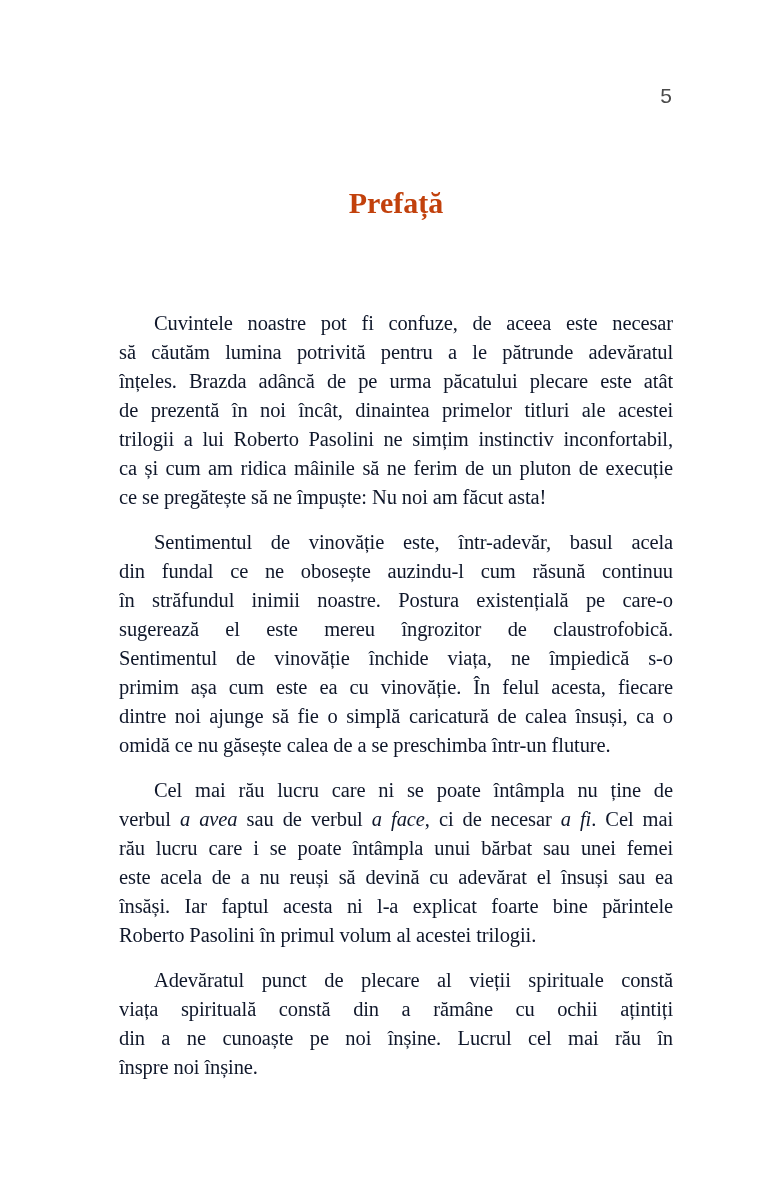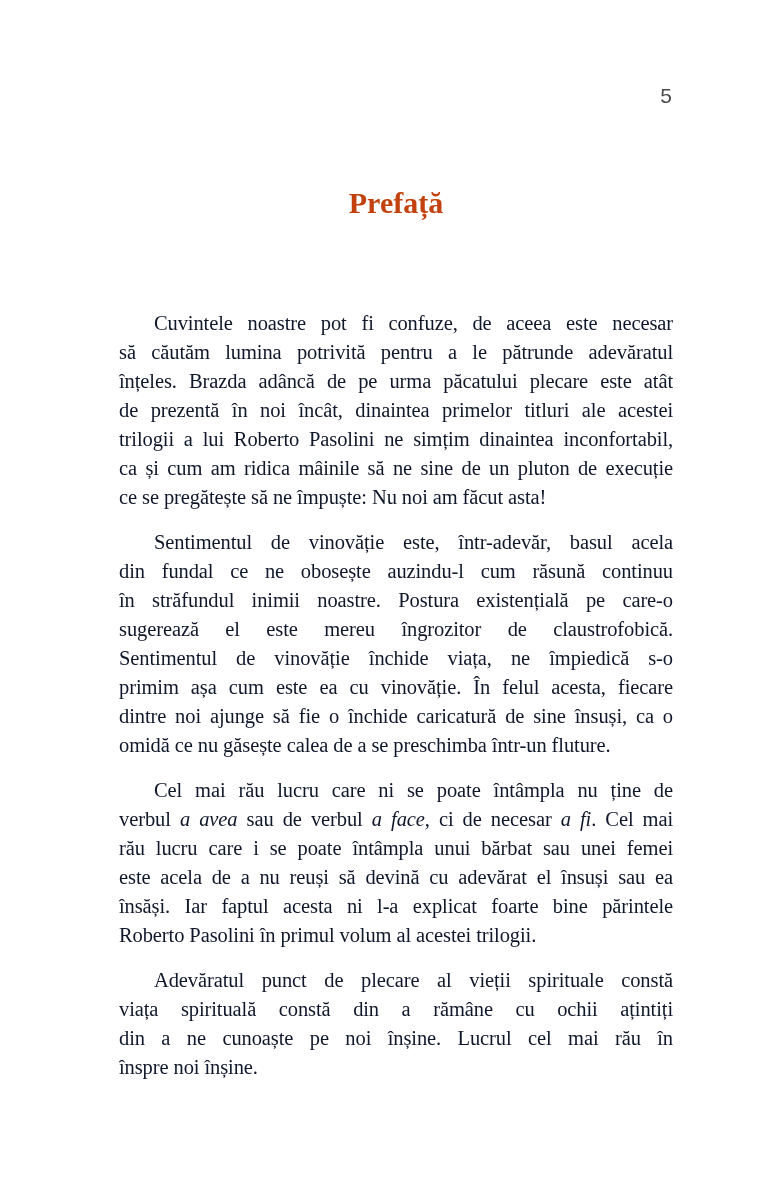--- a/index.html
+++ b/index.html
@@ -70,33 +70,33 @@
 
   <h1 class="title">Prefață</h1>
 
   <div class="bodytext">
 
     <div class="para">
       <div class="ln ind">Cuvintele noastre pot fi confuze, de aceea este necesar</div>
       <div class="ln">să căutăm lumina potrivită pentru a le pătrunde adevăratul</div>
       <div class="ln">înțeles. Brazda adâncă de pe urma păcatului plecare este atât</div>
       <div class="ln">de prezentă în noi încât, dinaintea primelor titluri ale acestei</div>
-      <div class="ln">trilogii a lui Roberto Pasolini ne simțim dinaintea inconfortabil,</div>
-      <div class="ln">ca și cum am ridica mâinile să ne sine de un pluton de execuție</div>
+      <div class="ln">trilogii a lui Roberto Pasolini ne simțim instinctiv inconfortabil,</div>
+      <div class="ln">ca și cum am ridica mâinile să ne ferim de un pluton de execuție</div>
       <div class="ln end">ce se pregătește să ne împuște: Nu noi am făcut asta!</div>
     </div>
 
     <div class="para">
       <div class="ln ind">Sentimentul de vinovăție este, într-adevăr, basul acela</div>
       <div class="ln">din fundal ce ne obosește auzindu-l cum răsună continuu</div>
       <div class="ln">în străfundul inimii noastre. Postura existențială pe care-o</div>
       <div class="ln">sugerează el este mereu îngrozitor de claustrofobică.</div>
       <div class="ln">Sentimentul de vinovăție închide viața, ne împiedică s-o</div>
       <div class="ln">primim așa cum este ea cu vinovăție. În felul acesta, fiecare</div>
-      <div class="ln">dintre noi ajunge să fie o închide caricatură de sine însuși, ca o</div>
+      <div class="ln">dintre noi ajunge să fie o simplă caricatură de calea însuși, ca o</div>
       <div class="ln end">omidă ce nu găsește calea de a se preschimba într-un fluture.</div>
     </div>
 
     <div class="para">
       <div class="ln ind">Cel mai rău lucru care ni se poate întâmpla nu ține de</div>
       <div class="ln">
         <span>verbul </span><span class="it">a avea</span><span> sau de verbul </span><span class="it">a face</span><span>, ci de necesar </span><span class="it">a fi</span><span>. Cel mai</span>
       </div>
       <div class="ln">rău lucru care i se poate întâmpla unui bărbat sau unei femei</div>
       <div class="ln">este acela de a nu reuși să devină cu adevărat el însuși sau ea</div>

